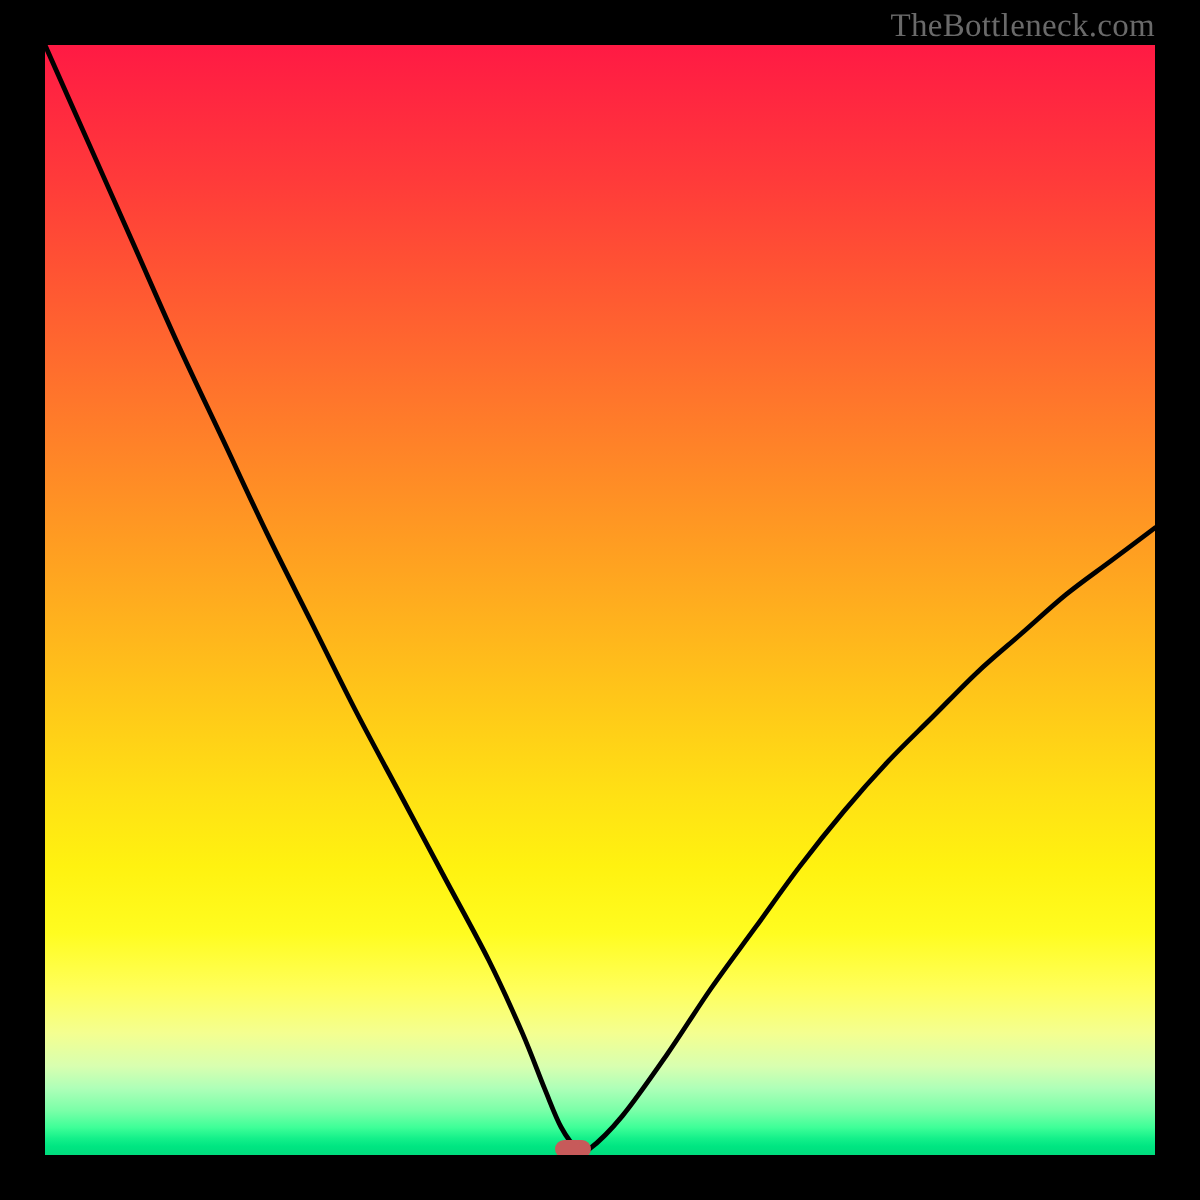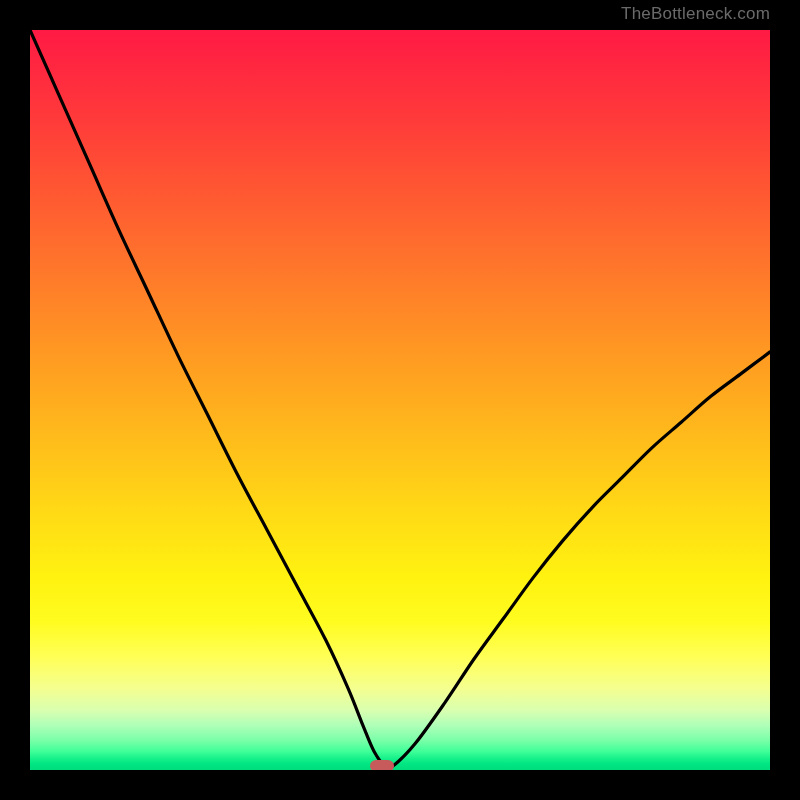--- a/index.html
+++ b/index.html
@@ -59,23 +59,24 @@
     position: absolute;
     inset: 0;
     width: 740px;
     height: 740px;
   }
   .watermark {
     position: absolute;
     top: 4px;
     right: 30px;
     color: #6a6a6a;
-    font-size: 17px;
+    font-size: 22px;
     letter-spacing: 0.2px;
     font-weight: 500;
+    font-family: Liberation Serif, serif;
   }
   .minimum-marker {
     position: absolute;
     width: 24px;
     height: 12px;
     border-radius: 6px;
     background: #c75a5a;
     transform: translate(-50%, -50%);
   }
 </style>

